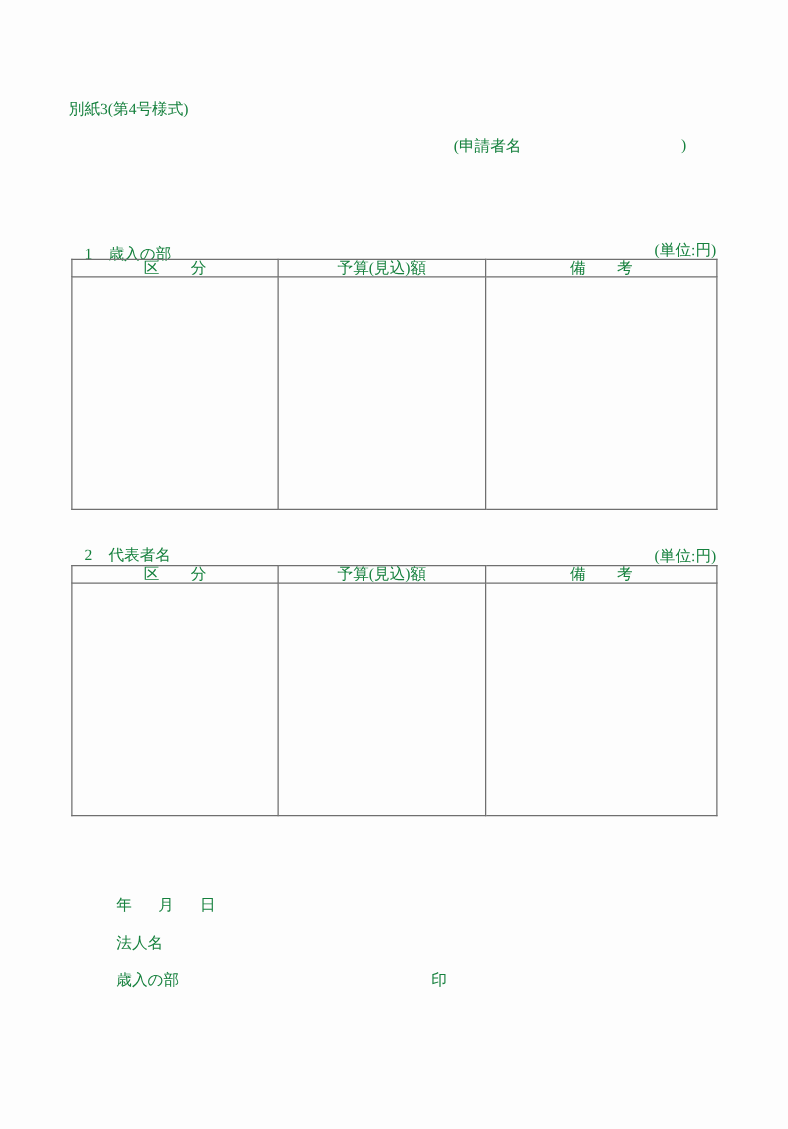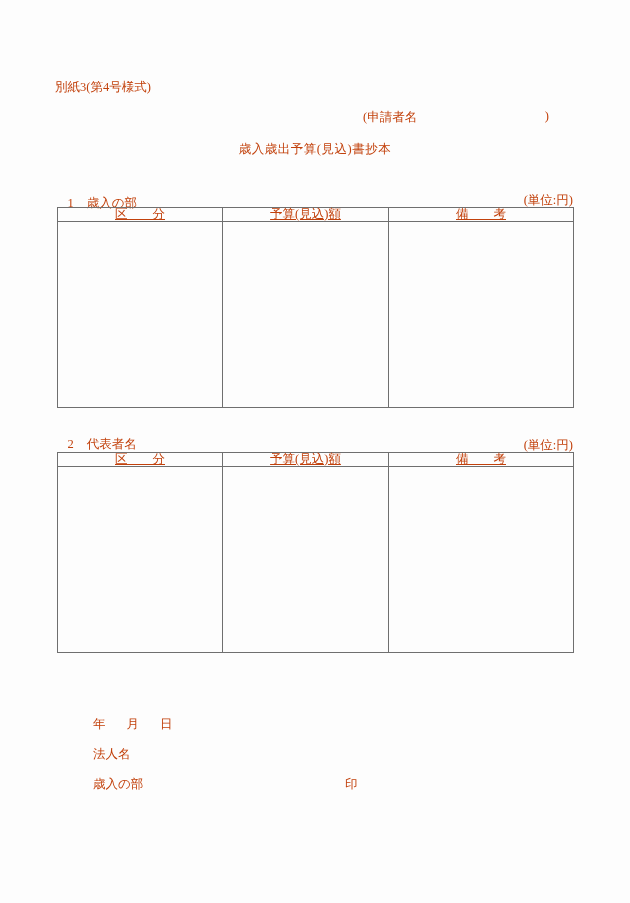--- a/index.html
+++ b/index.html
@@ -7,41 +7,40 @@
     padding: 0;
     background: #ffffff;
   }
   .page {
     position: relative;
     width: 630px;
     height: 903px;
     background: #fdfdfd;
     font-family: "Liberation Serif", "DejaVu Serif", serif;
     font-size: 12.5px;
-    color: #c2410c;
+    color: #15803d;
     overflow: hidden;
   }
   .abs { position: absolute; white-space: pre; }
   .doc-label   { left: 55px;  top: 79px; }
   .applicant   { left: 363px; top: 109px; width: 186px;
                  display: flex; justify-content: space-between; gap: 26px; }
   .doc-title   { left: 0; right: 0; top: 141px; text-align: center; letter-spacing: 0.5px; }
   .sec1-head   { left: 55px;  top: 180px; text-align: center; }
   .sec2-head   { left: 55px;  top: 421px; }
   .sec-num     { display: inline-block; margin-right: 13px; }
   .unit1       { right: 57px; top: 192px; text-align: right; }
   .unit2       { right: 57px; top: 437px; text-align: right; }
   .tbl1        { left: 57px;  top: 207px; }
   .tbl2        { left: 57px;  top: 452px; }
   table.budget {
     border-collapse: collapse;
     table-layout: fixed;
     width: 516px;
     background: transparent;
-    text-decoration: underline;
   }
   table.budget th, table.budget td {
     border: 1px solid #6f6f6f;
     padding: 0;
     font-weight: normal;
   }
   table.budget th {
     height: 13px;
     text-align: center;
     vertical-align: middle;
@@ -63,21 +62,20 @@
 
 <div class="page">
 
   <div class="abs doc-label">別紙3(第4号様式)</div>
 
   <div class="abs applicant">
     <span>(申請者名</span>
     <span>)</span>
   </div>
 
-  <div class="abs doc-title">歳入歳出予算(見込)書抄本</div>
 
   <div class="abs sec1-head">
     <span class="sec-num">1</span><span>歳入の部</span>
   </div>
   <div class="abs unit1">(単位:円)</div>
 
   <table class="abs budget tbl1">
     <colgroup>
       <col class="col-kubun"><col class="col-yosan"><col class="col-bikou">
     </colgroup>

